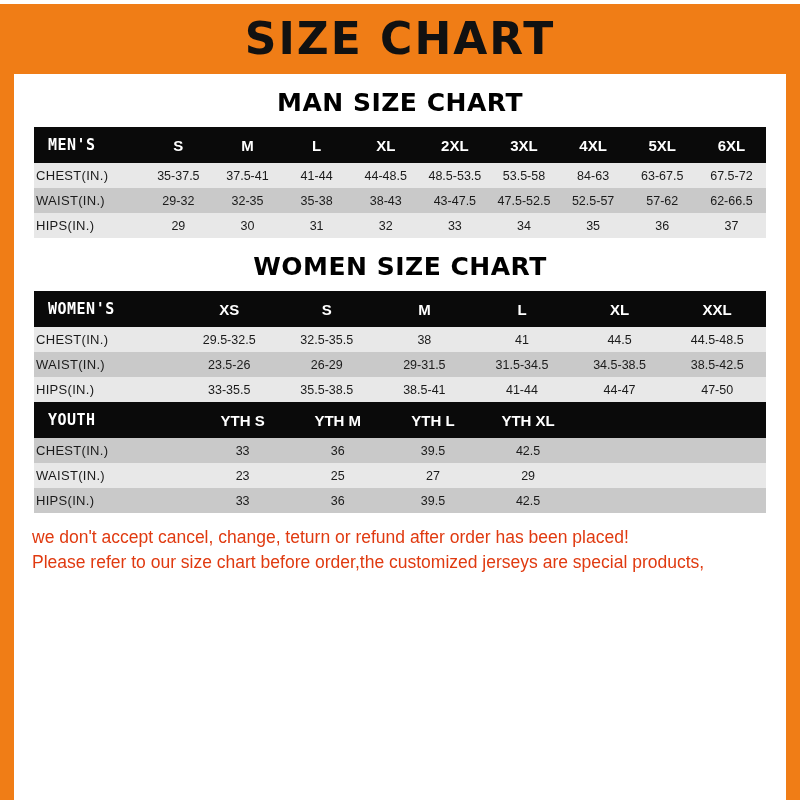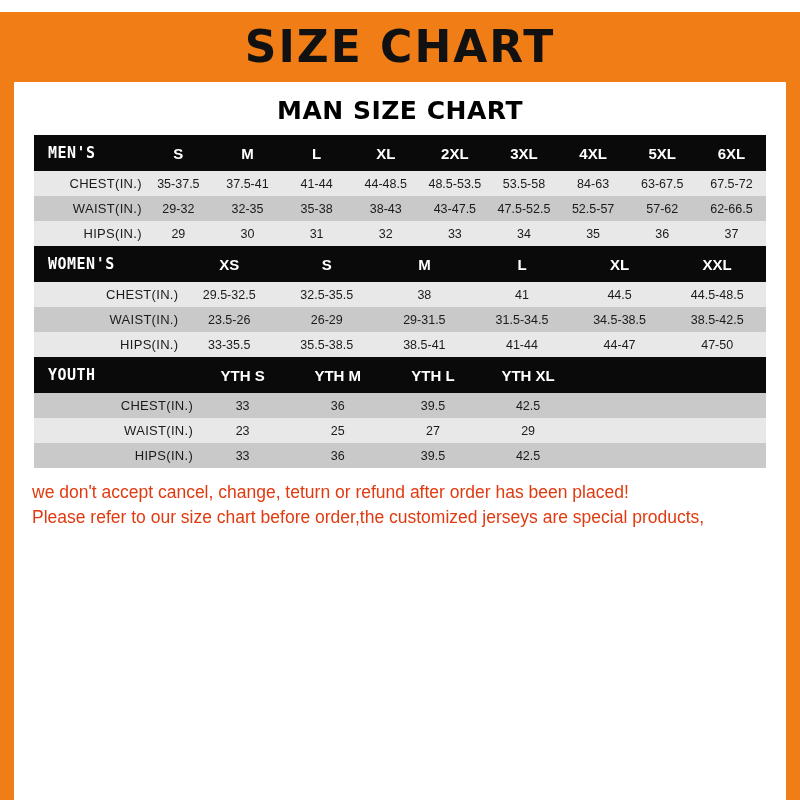--- a/index.html
+++ b/index.html
@@ -21,21 +21,21 @@
     border-left: 14px solid #f07d16;
     border-right: 14px solid #f07d16;
     background: #ffffff;
   }
   .banner {
     background: #f07d16;
     height: 70px;
     display: flex;
     align-items: center;
     justify-content: center;
-    margin: 12px -14px;
+    margin: 4px -14px;
   }
   .banner-title {
     font-family: "DejaVu Sans", sans-serif;
     font-weight: bold;
     font-size: 44px;
     letter-spacing: 2px;
     color: #111111;
     line-height: 1;
   }
   .section {
@@ -78,21 +78,21 @@
   }
   table.chart thead th.size {
     font-family: "Liberation Sans", sans-serif;
     font-weight: bold;
     font-size: 15px;
   }
   table.chart tbody td.rowhead {
     font-family: "Liberation Sans", sans-serif;
     font-size: 13px;
     letter-spacing: 0.3px;
-    text-align: right;
+    text-align: left;
   }
   table.chart tbody tr.light td { background: #e8e8e8; }
   table.chart tbody tr.dark td { background: #c9c9c9; }
 
   
   .men col.c0 { width: 15%; }
   .women col.c0 { width: 20%; }
   .youth col.c0 { width: 22%; }
 
   .footnote {
@@ -176,20 +176,21 @@
           <td>34</td>
           <td>35</td>
           <td>36</td>
           <td>37</td>
         </tr>
       </tbody>
     </table>
   </div>
 
   <div class="section">
+    <div class="section-title">WOMEN SIZE CHART</div>
     <table class="chart women">
       <colgroup>
           <col class="c0">
           <col>
           <col>
           <col>
           <col>
           <col>
           <col>
         </colgroup>

